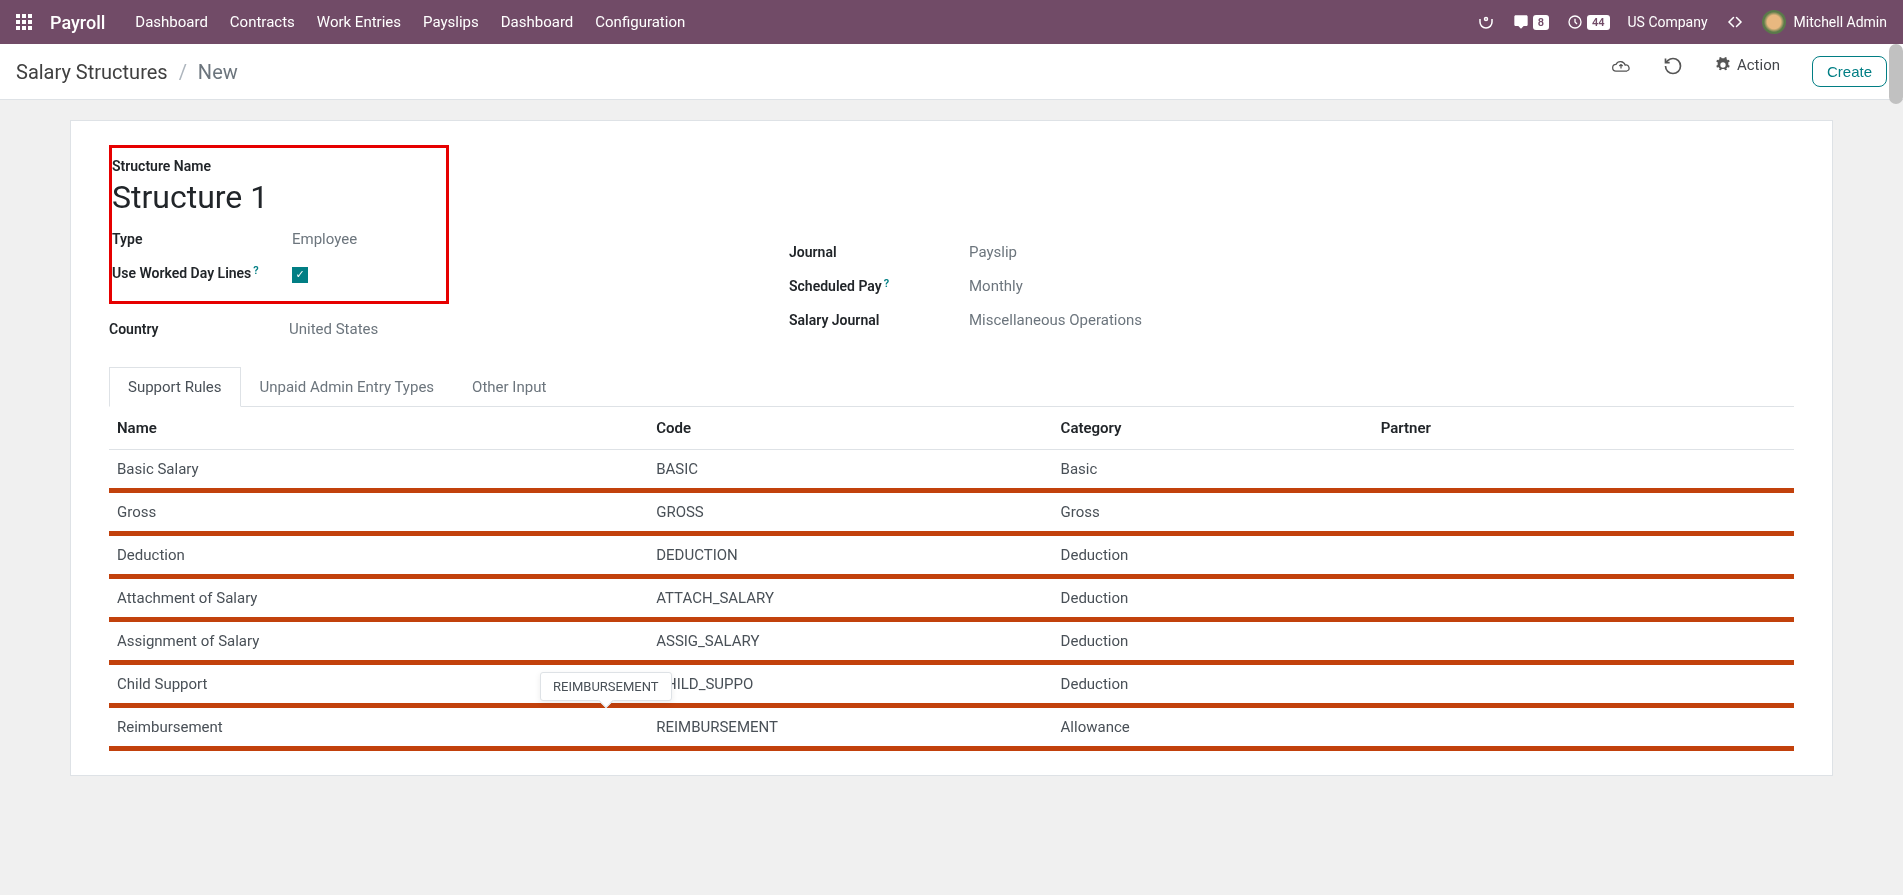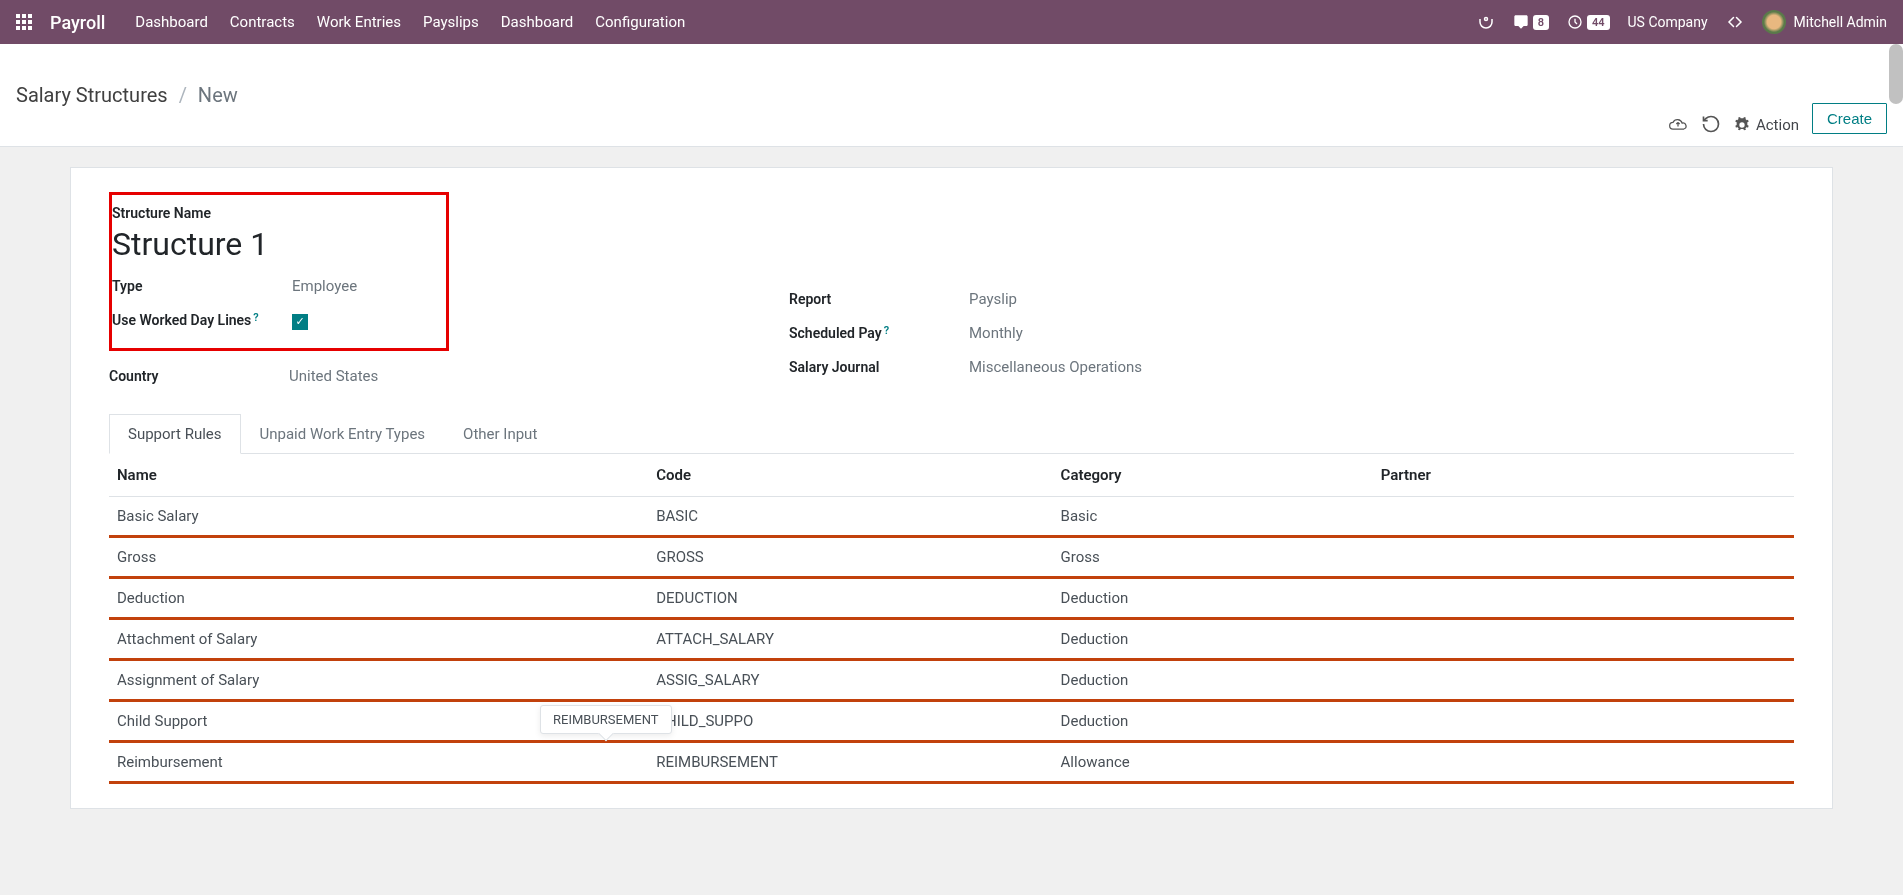--- a/index.html
+++ b/index.html
@@ -17,24 +17,24 @@
 .badge { background: #fff; color: #714B67; font-size: 11px; font-weight: 600; padding: 1px 5px; border-radius: 3px; }
 .avatar { width: 24px; height: 24px; border-radius: 50%; background: radial-gradient(circle, #e8b880 40%, #5a7a4a 60%); display: inline-block; }
 .user-section { display: flex; align-items: center; gap: 8px; cursor: pointer; }
 
 
 .control-panel { background: #fff; padding: 12px 16px; border-bottom: 1px solid #dee2e6; display: flex; align-items: center; }
 .breadcrumb { font-size: 20px; font-weight: 400; }
 .breadcrumb a { color: #404040; text-decoration: none; cursor: pointer; }
 .breadcrumb .sep { color: #adb5bd; margin: 0 6px; }
 .breadcrumb .current { color: #6c757d; }
-.cp-right { margin-left: auto; display: flex; align-items: flex-end; gap: 13px; margin-top: 47px; }
+.cp-right { margin-left: auto; display: flex; align-items: flex-start; gap: 32px; }
 .cp-icon { cursor: pointer; color: #43464b; font-size: 17px; }
 .action-btn { display: flex; align-items: center; gap: 6px; cursor: pointer; color: #43464b; font-size: 15px; }
-.create-btn { border: 1px solid #017e84; color: #017e84; background: #fff; padding: 6px 14px; font-size: 15px; cursor: pointer; border-radius: 1px; }
+.create-btn { border: 1px solid #017e84; color: #017e84; background: #fff; padding: 6px 14px; font-size: 15px; cursor: pointer; border-radius: 8px; }
 
 
 .form-container { padding: 20px 70px; }
 .sheet { background: #fff; border: 1px solid #dee2e6; padding: 24px 38px; }
 
 .highlight-box { border: 3px solid #e60000; padding: 10px 0 10px 0; margin-bottom: 8px; display: inline-block; width: 340px; }
 
 .field-label-top { font-size: 14px; font-weight: 600; margin-bottom: 4px; }
 .structure-name { font-size: 32px; font-weight: 400; color: #212529; margin-bottom: 6px; }
 .form-row { display: flex; align-items: center; padding: 8px 0; }
@@ -44,21 +44,21 @@
 .checkbox { width: 16px; height: 16px; background: #017e84; display: inline-flex; align-items: center; justify-content: center; color: #fff; font-size: 11px; }
 
 
 .tabs { display: flex; border-bottom: 1px solid #dee2e6; margin-top: 20px; }
 .tab { padding: 10px 18px; font-size: 15px; color: #6c757d; cursor: pointer; border: 1px solid transparent; border-bottom: none; position: relative; top: 1px; }
 .tab.active { color: #495057; border-color: #dee2e6; background: #fff; border-bottom: 1px solid #fff; }
 
 
 .table { width: 100%; border-collapse: collapse; }
 .table th { text-align: left; font-weight: 600; font-size: 15px; padding: 12px 8px; border-bottom: 1px solid #dee2e6; }
-.table td { padding: 10px 8px; font-size: 15px; border-bottom: 3px solid #c2410c; color: #495057; }
+.table td { padding: 10px 8px; font-size: 15px; border-bottom: 5px solid #c2410c; color: #495057; }
 .table tbody tr { cursor: pointer; }
 
 
 .tooltip { position: absolute; background: #fff; border: 1px solid #dee2e6; padding: 6px 12px; font-size: 13px; color: #495057; box-shadow: 0 2px 6px rgba(0,0,0,0.08); border-radius: 3px; }
 .tooltip::after { content: ''; position: absolute; bottom: -6px; left: 50%; transform: translateX(-50%) rotate(45deg); width: 10px; height: 10px; background: #fff; border-right: 1px solid #dee2e6; border-bottom: 1px solid #dee2e6; }
 
 .scrollbar { position: fixed; right: 0; top: 44px; width: 14px; height: 60px; background: #c1c1c1; border-radius: 7px; }
 
 svg { display: block; }
 </style>
@@ -166,21 +166,21 @@
           </div>
           <div class="form-value">
             <span class="checkbox">✓</span>
           </div>
         </div>
       </div>
 
       
       <div style="position:absolute; left:680px; top:90px; width:500px;">
         <div class="form-row">
-          <div class="form-label">Report</div>
+          <div class="form-label">Journal</div>
           <div class="form-value">Payslip</div>
         </div>
         <div class="form-row">
           <div class="form-label">
             <span>Scheduled Pay</span><span class="help-q">?</span>
           </div>
           <div class="form-value">Monthly</div>
         </div>
         <div class="form-row">
           <div class="form-label">Salary Journal</div>
@@ -189,21 +189,21 @@
       </div>
     </div>
 
     <div class="form-row">
       <div class="form-label">Country</div>
       <div class="form-value">United States</div>
     </div>
 
     <div class="tabs">
       <div class="tab active">Support Rules</div>
-      <div class="tab">Unpaid Work Entry Types</div>
+      <div class="tab">Unpaid Admin Entry Types</div>
       <div class="tab">Other Input</div>
     </div>
 
     <table class="table">
       <thead>
         <tr>
           <th style="width:32%">Name</th>
           <th style="width:24%">Code</th>
           <th style="width:19%">Category</th>
           <th>Partner</th>

